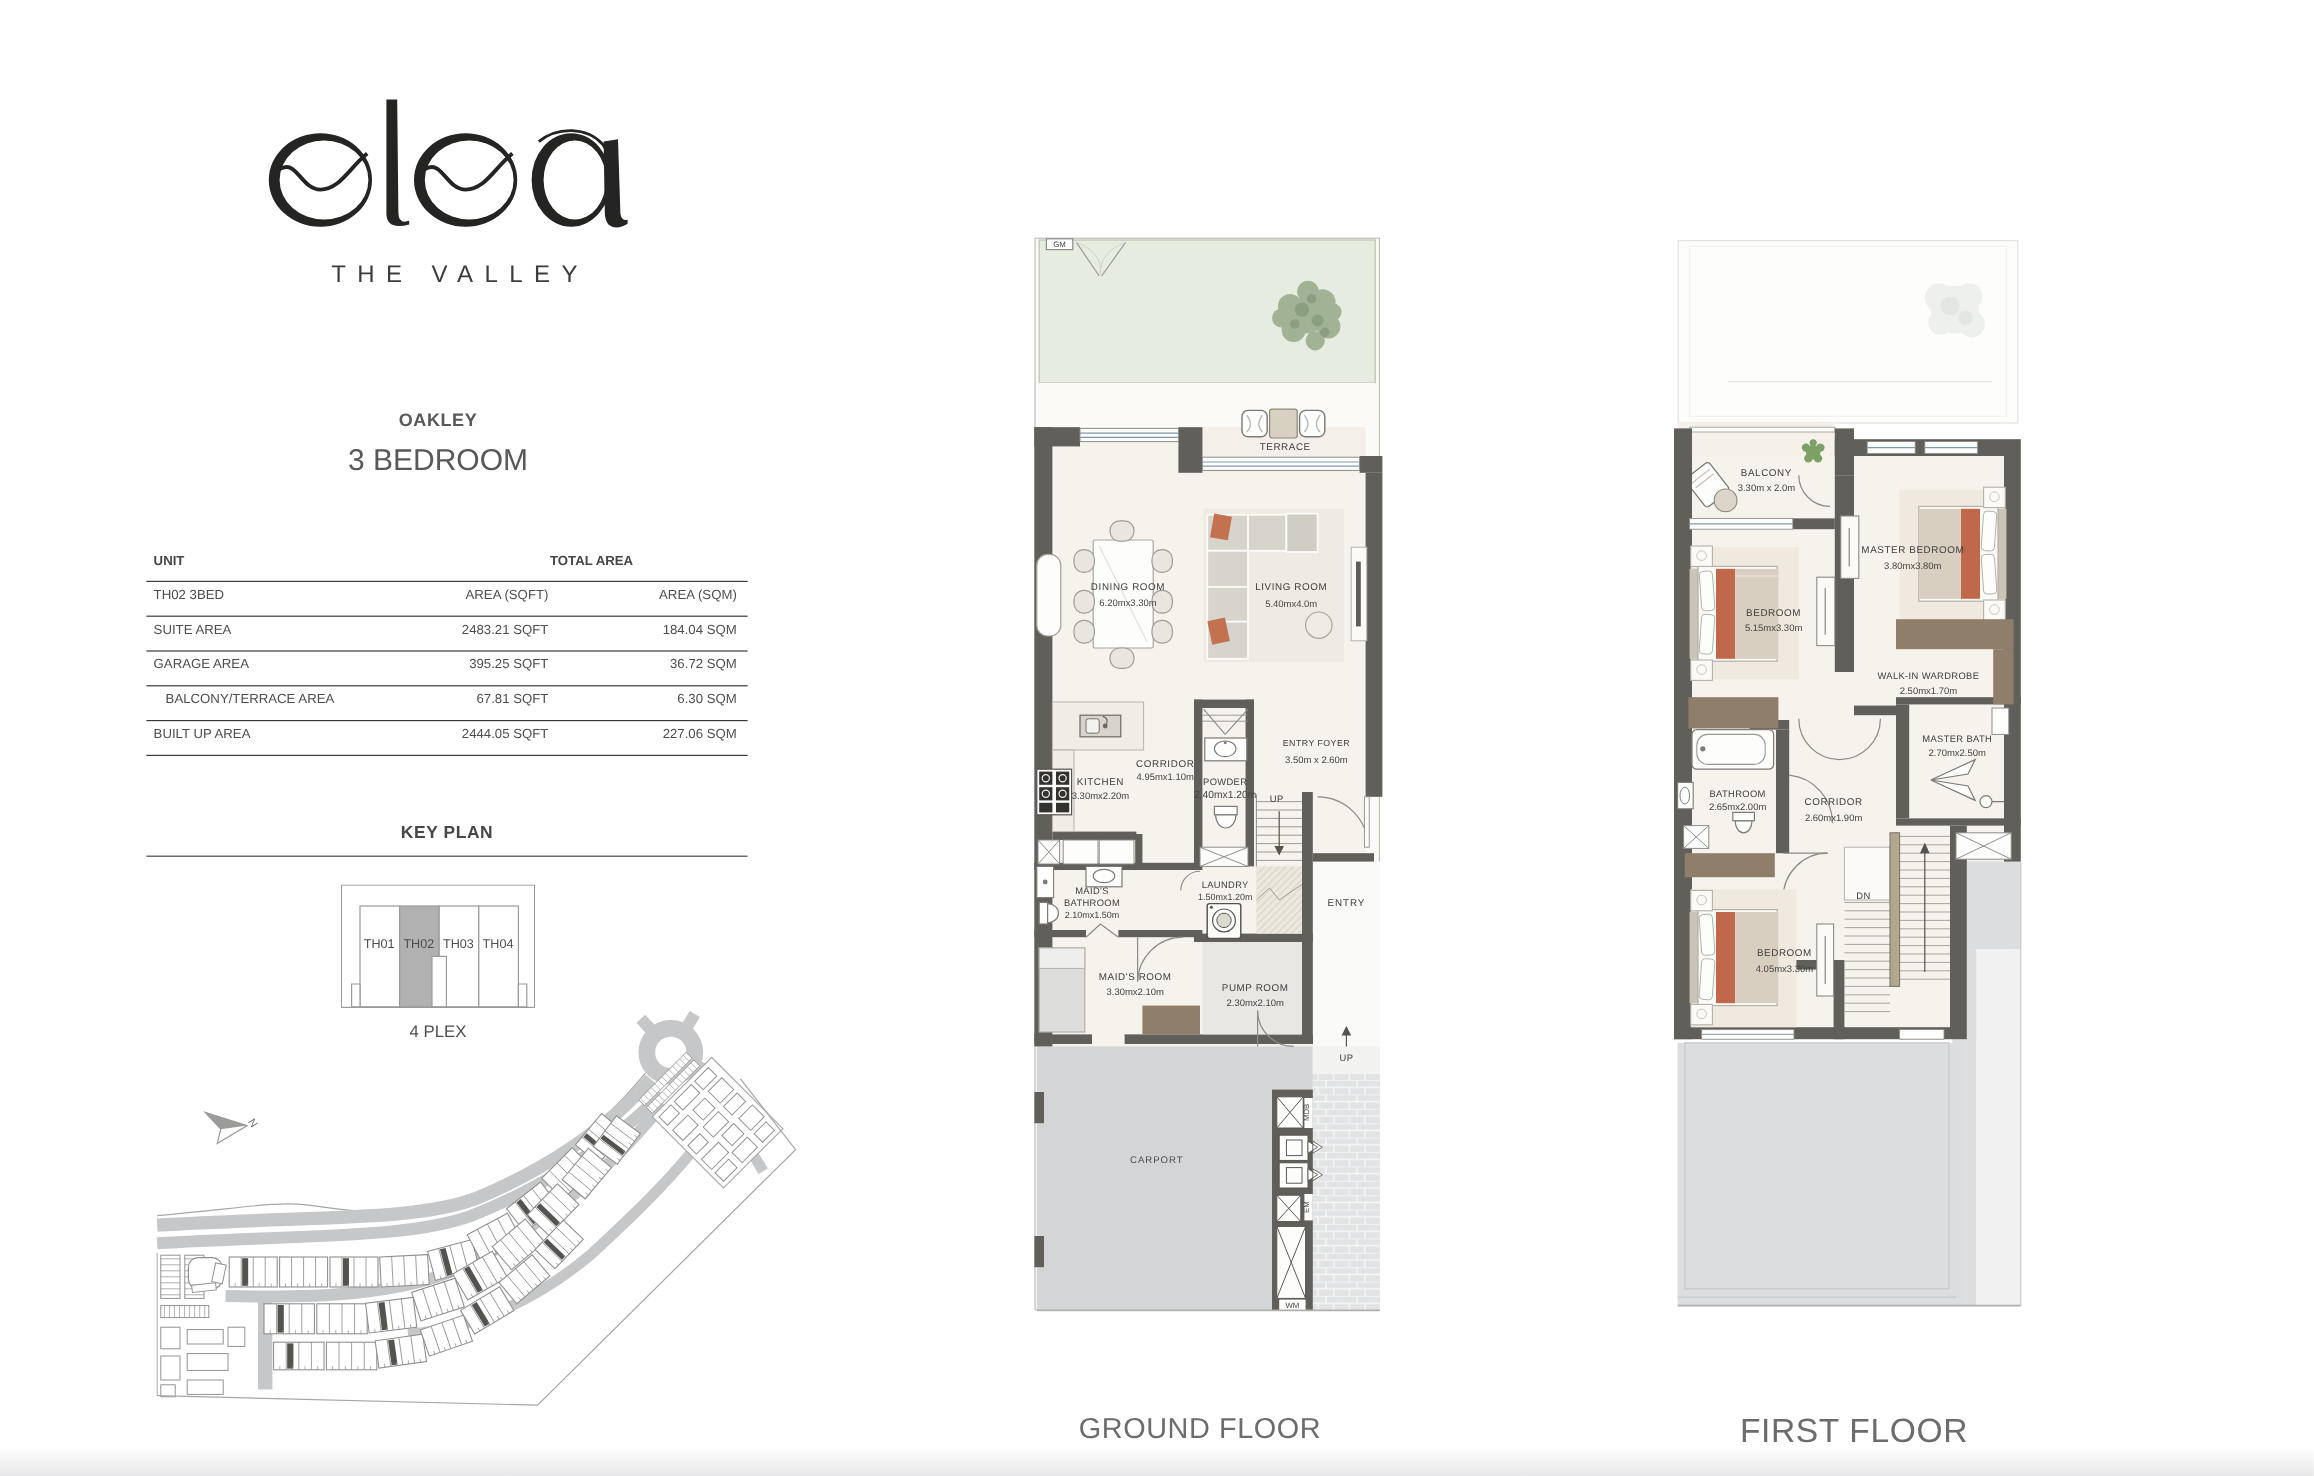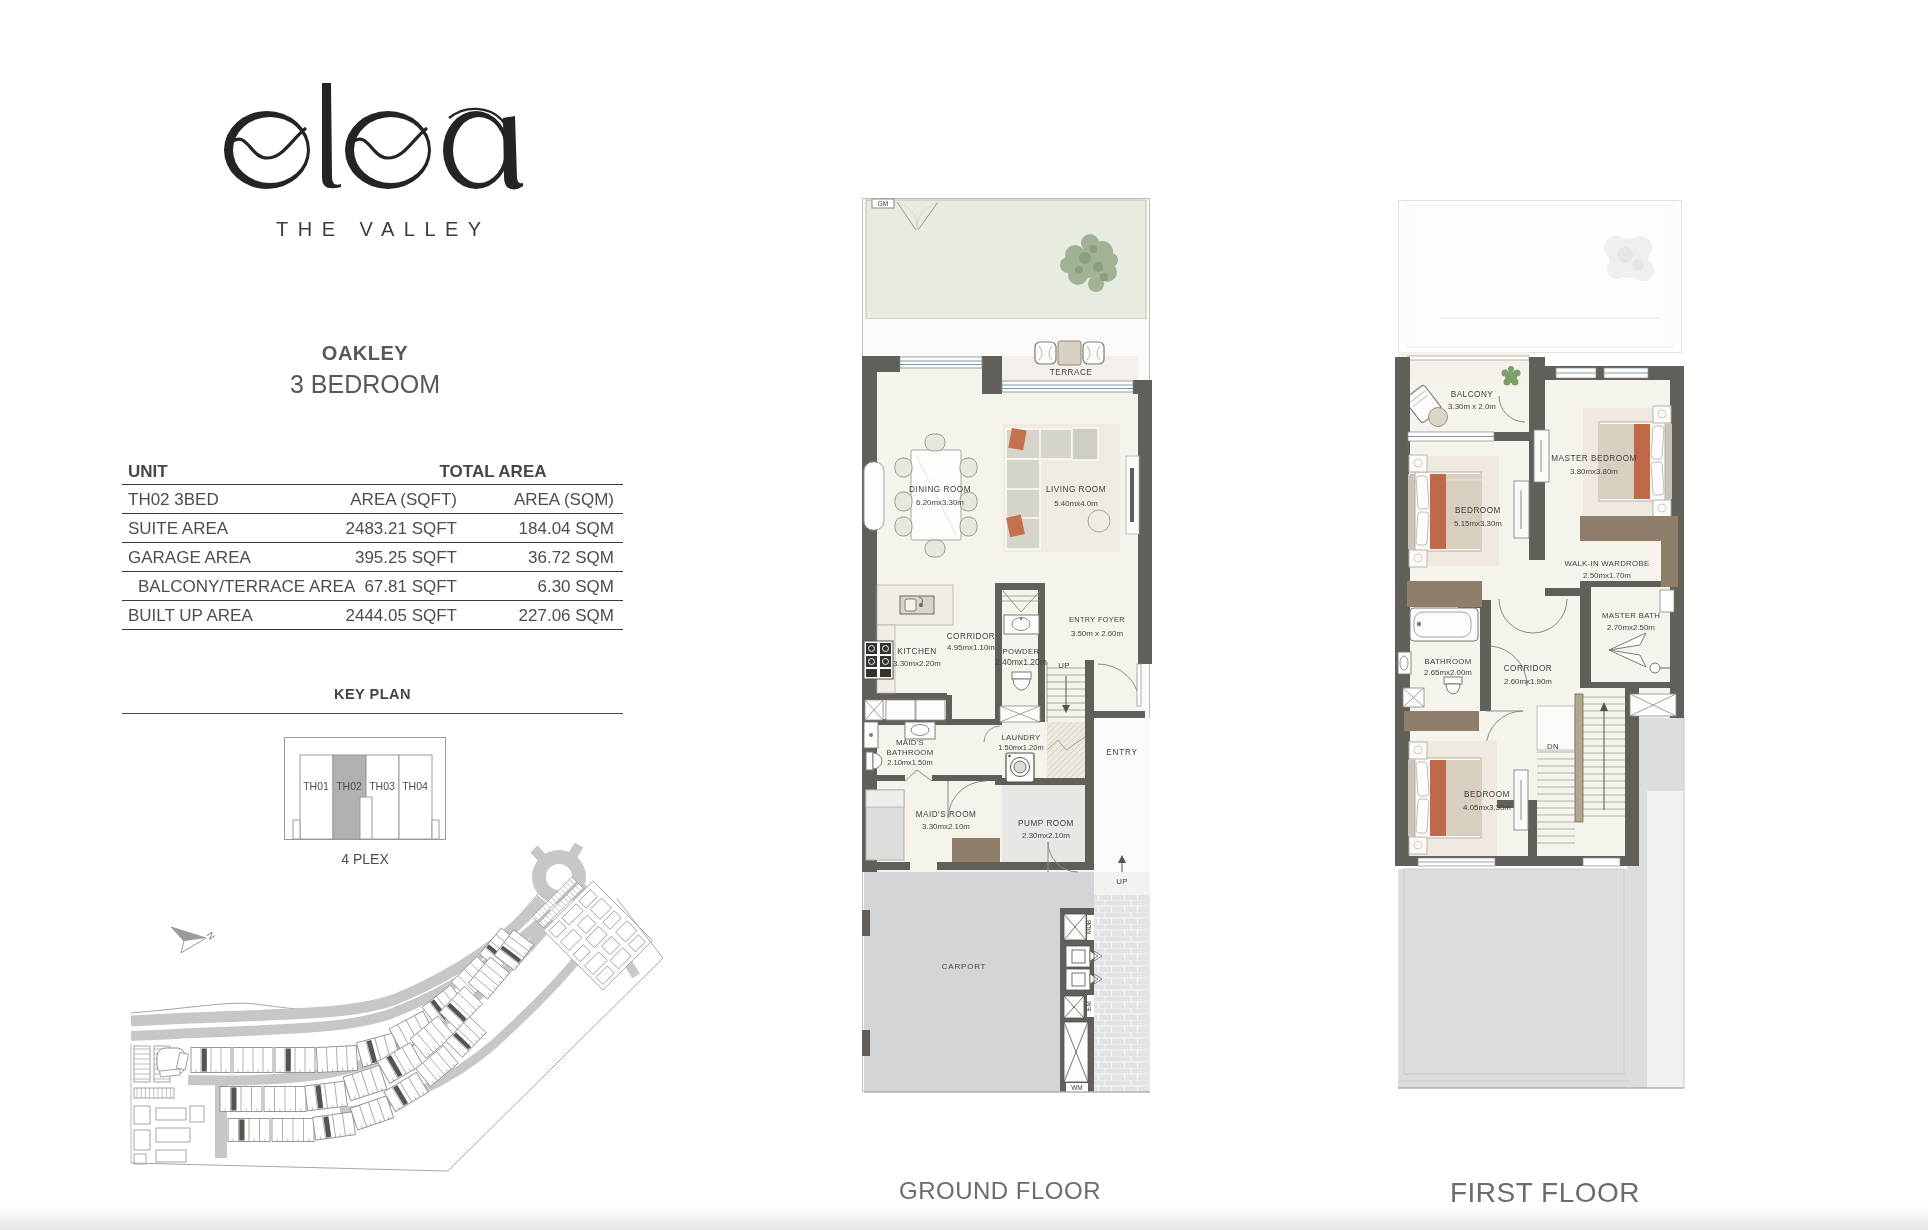--- a/index.html
+++ b/index.html
@@ -27,25 +27,25 @@
 
 <path d="M 231,48 C 247,35 271,36 284,50 C 287,54 289,59 290,64" fill="none" stroke="#242423" stroke-width="2.4"></path>
 
 <path d="M 285,48 L 297,46 L 299,108 Q 300,116 307,112 L 307,115 Q 296,123 289,117 Q 286,113 286,107 Z"></path>
 </g>
 </svg>
 </div>
 
 <div class="abs" style="left:276px;top:218px;width:400px;font-size:20px;letter-spacing:9.5px;color:#3c3c3c;">THE VALLEY</div>
 
-<div class="abs" style="left:125px;top:342px;width:480px;text-align:center;font-size:20px;font-weight:bold;letter-spacing:.5px;color:#57585a;">OAKLEY</div>
+<div class="abs" style="left:125px;top:342px;width:480px;text-align:center;font-size:15px;font-weight:bold;letter-spacing:.5px;color:#57585a;">OAKLEY</div>
 
 <div class="abs" style="left:125px;top:370px;width:480px;text-align:center;font-size:25px;color:#57585a;">3 BEDROOM</div>
 
-<div class="abs" style="left:122px;top:456px;width:501px;font-size:17px;color:#4c4d4f;">
+<div class="abs" style="left:122px;top:456px;width:501px;font-size:11px;color:#4c4d4f;">
   <div style="position:relative;height:173px;">
 
     <div class="abs" style="left:6px;top:6px;font-weight:bold;color:#454648;">UNIT</div>
     <div class="abs" style="left:371px;top:6px;width:240px;font-weight:bold;color:#454648;margin-left:-120px;text-align:center;">TOTAL AREA</div>
     <div class="abs" style="left:0;top:28px;width:501px;border-top:1.6px solid #3a3a3a;"></div>
 
     <div class="abs" style="left:6px;top:34px;">TH02 3BED</div>
     <div class="abs" style="left:135px;top:34px;width:200px;text-align:right;">AREA (SQFT)</div>
     <div class="abs" style="left:292px;top:34px;width:200px;text-align:right;">AREA (SQM)</div>
     <div class="abs" style="left:0;top:57px;width:501px;border-top:1.6px solid #3a3a3a;"></div>

